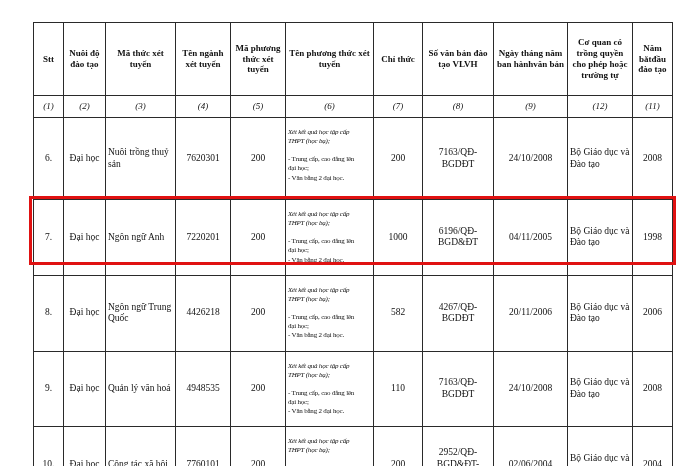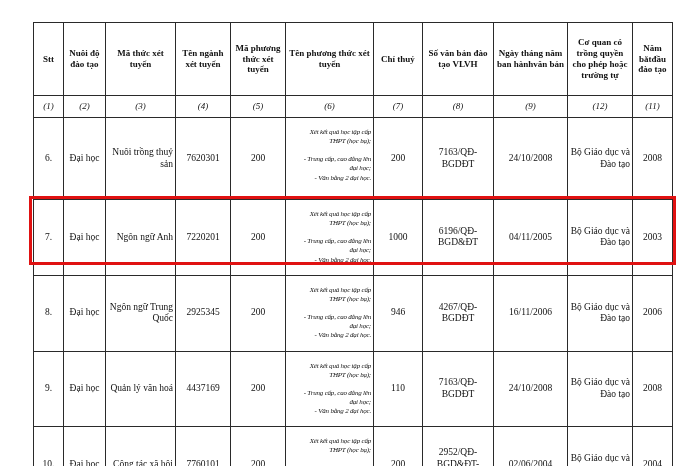--- a/index.html
+++ b/index.html
@@ -46,30 +46,30 @@
     font-style: italic;
     font-size: 9px;
     text-align: center;
     vertical-align: middle;
   }
   .doc tbody td {
     font-size: 9.5px;
     vertical-align: middle;
   }
   .c { text-align: center; }
-  .l { text-align: right; }
+  .l { text-align: left; }
   .doc td.method {
     vertical-align: top;
     font-size: 7px;
     line-height: 1.3;
     letter-spacing: -0.2px;
     padding: 1px 2px;
   }
   .mi { display: block; font-style: italic; }
-  .mp { display: block; font-style: italic; }
+  .mp { display: block; }
   tr.r6  { height: 82px; }
   tr.r7  { height: 63px; }
   tr.r8  { height: 56px; }
   tr.r9  { height: 62px; }
   tr.r10 { height: 57px; }
   .highlight-box {
     position: absolute;
     left: 29px;
     top: 196px;
     width: 647px;
@@ -99,21 +99,21 @@
         <col style="width:40px">
     </colgroup>
     <thead>
       <tr class="head-row">
         <th>Stt</th>
         <th>Nuôi độ đào tạo</th>
         <th>Mã thức xét tuyển</th>
         <th>Tên ngành xét tuyển</th>
         <th>Mã phương thức xét tuyển</th>
         <th>Tên phương thức xét tuyển</th>
-        <th>Chỉ thuỷ</th>
+        <th>Chỉ thức</th>
         <th>Số văn bản đào tạo VLVH</th>
         <th>Ngày tháng năm ban hànhvăn bản</th>
         <th>Cơ quan có trồng quyền cho phép hoặc trường tự</th>
         <th>Năm bắtđầu đào tạo</th>
       </tr>
       <tr class="num-row">
         <td>(1)</td>
         <td>(2)</td>
         <td>(3)</td>
         <td>(4)</td>
@@ -158,47 +158,47 @@
 THPT (học bạ);</span>
           <span class="mp">- Trung cấp, cao đẳng lên
 đại học;
 - Văn bằng 2 đại học.</span>
         </td>
         <td class="c">1000</td>
         <td class="c">6196/QĐ-
 BGD&amp;ĐT</td>
         <td class="c">04/11/2005</td>
         <td class="l">Bộ Giáo dục và Đào tạo</td>
-        <td class="c">2003</td>
+        <td class="c">1998</td>
       </tr>
       <tr class="r8">
         <td class="c">8.</td>
         <td class="c">Đại học</td>
         <td class="l">Ngôn ngữ Trung Quốc</td>
-        <td class="c">2925345</td>
-        <td class="c">200</td>
-        <td class="method l">
-          <span class="mi">Xét kết quả học tập cấp
-THPT (học bạ);</span>
-          <span class="mp">- Trung cấp, cao đẳng lên
-đại học;
-- Văn bằng 2 đại học.</span>
-        </td>
-        <td class="c">946</td>
+        <td class="c">4426218</td>
+        <td class="c">200</td>
+        <td class="method l">
+          <span class="mi">Xét kết quả học tập cấp
+THPT (học bạ);</span>
+          <span class="mp">- Trung cấp, cao đẳng lên
+đại học;
+- Văn bằng 2 đại học.</span>
+        </td>
+        <td class="c">582</td>
         <td class="c">4267/QĐ-
 BGDĐT</td>
-        <td class="c">16/11/2006</td>
+        <td class="c">20/11/2006</td>
         <td class="l">Bộ Giáo dục và Đào tạo</td>
         <td class="c">2006</td>
       </tr>
       <tr class="r9">
         <td class="c">9.</td>
         <td class="c">Đại học</td>
         <td class="l">Quản lý văn hoá</td>
-        <td class="c">4437169</td>
+        <td class="c">4948535</td>
         <td class="c">200</td>
         <td class="method l">
           <span class="mi">Xét kết quả học tập cấp
 THPT (học bạ);</span>
           <span class="mp">- Trung cấp, cao đẳng lên
 đại học;
 - Văn bằng 2 đại học.</span>
         </td>
         <td class="c">110</td>
         <td class="c">7163/QĐ-

